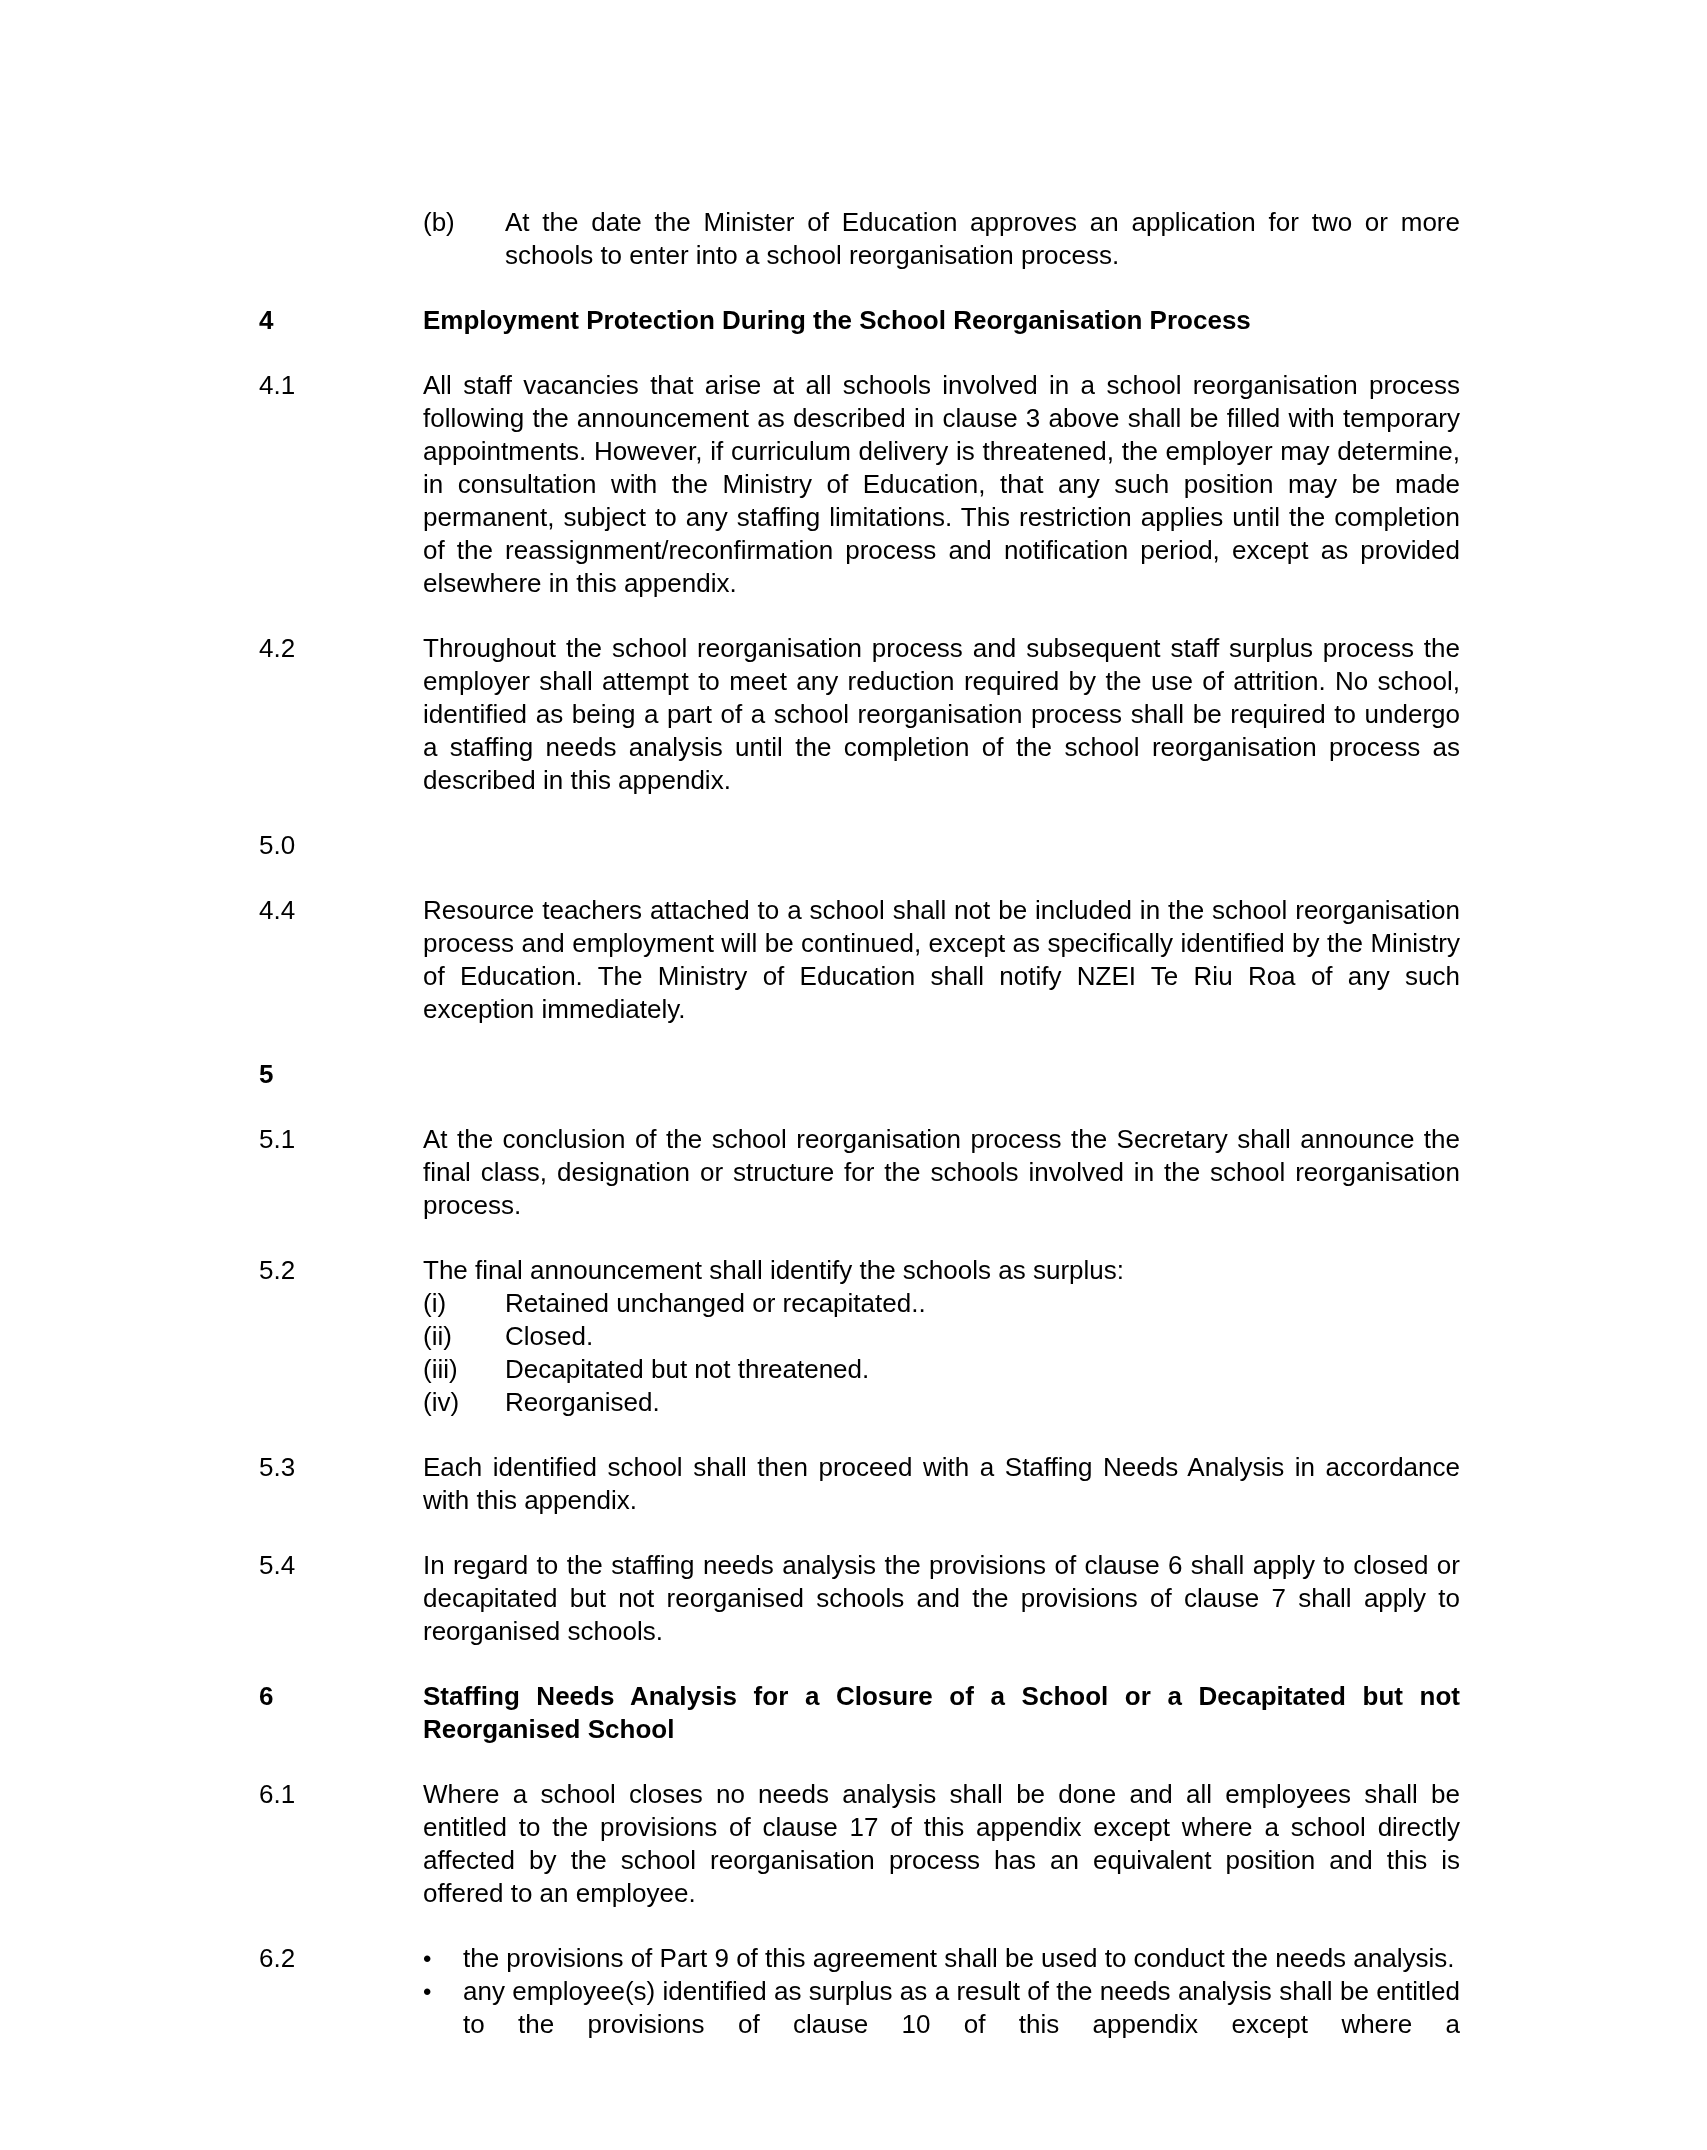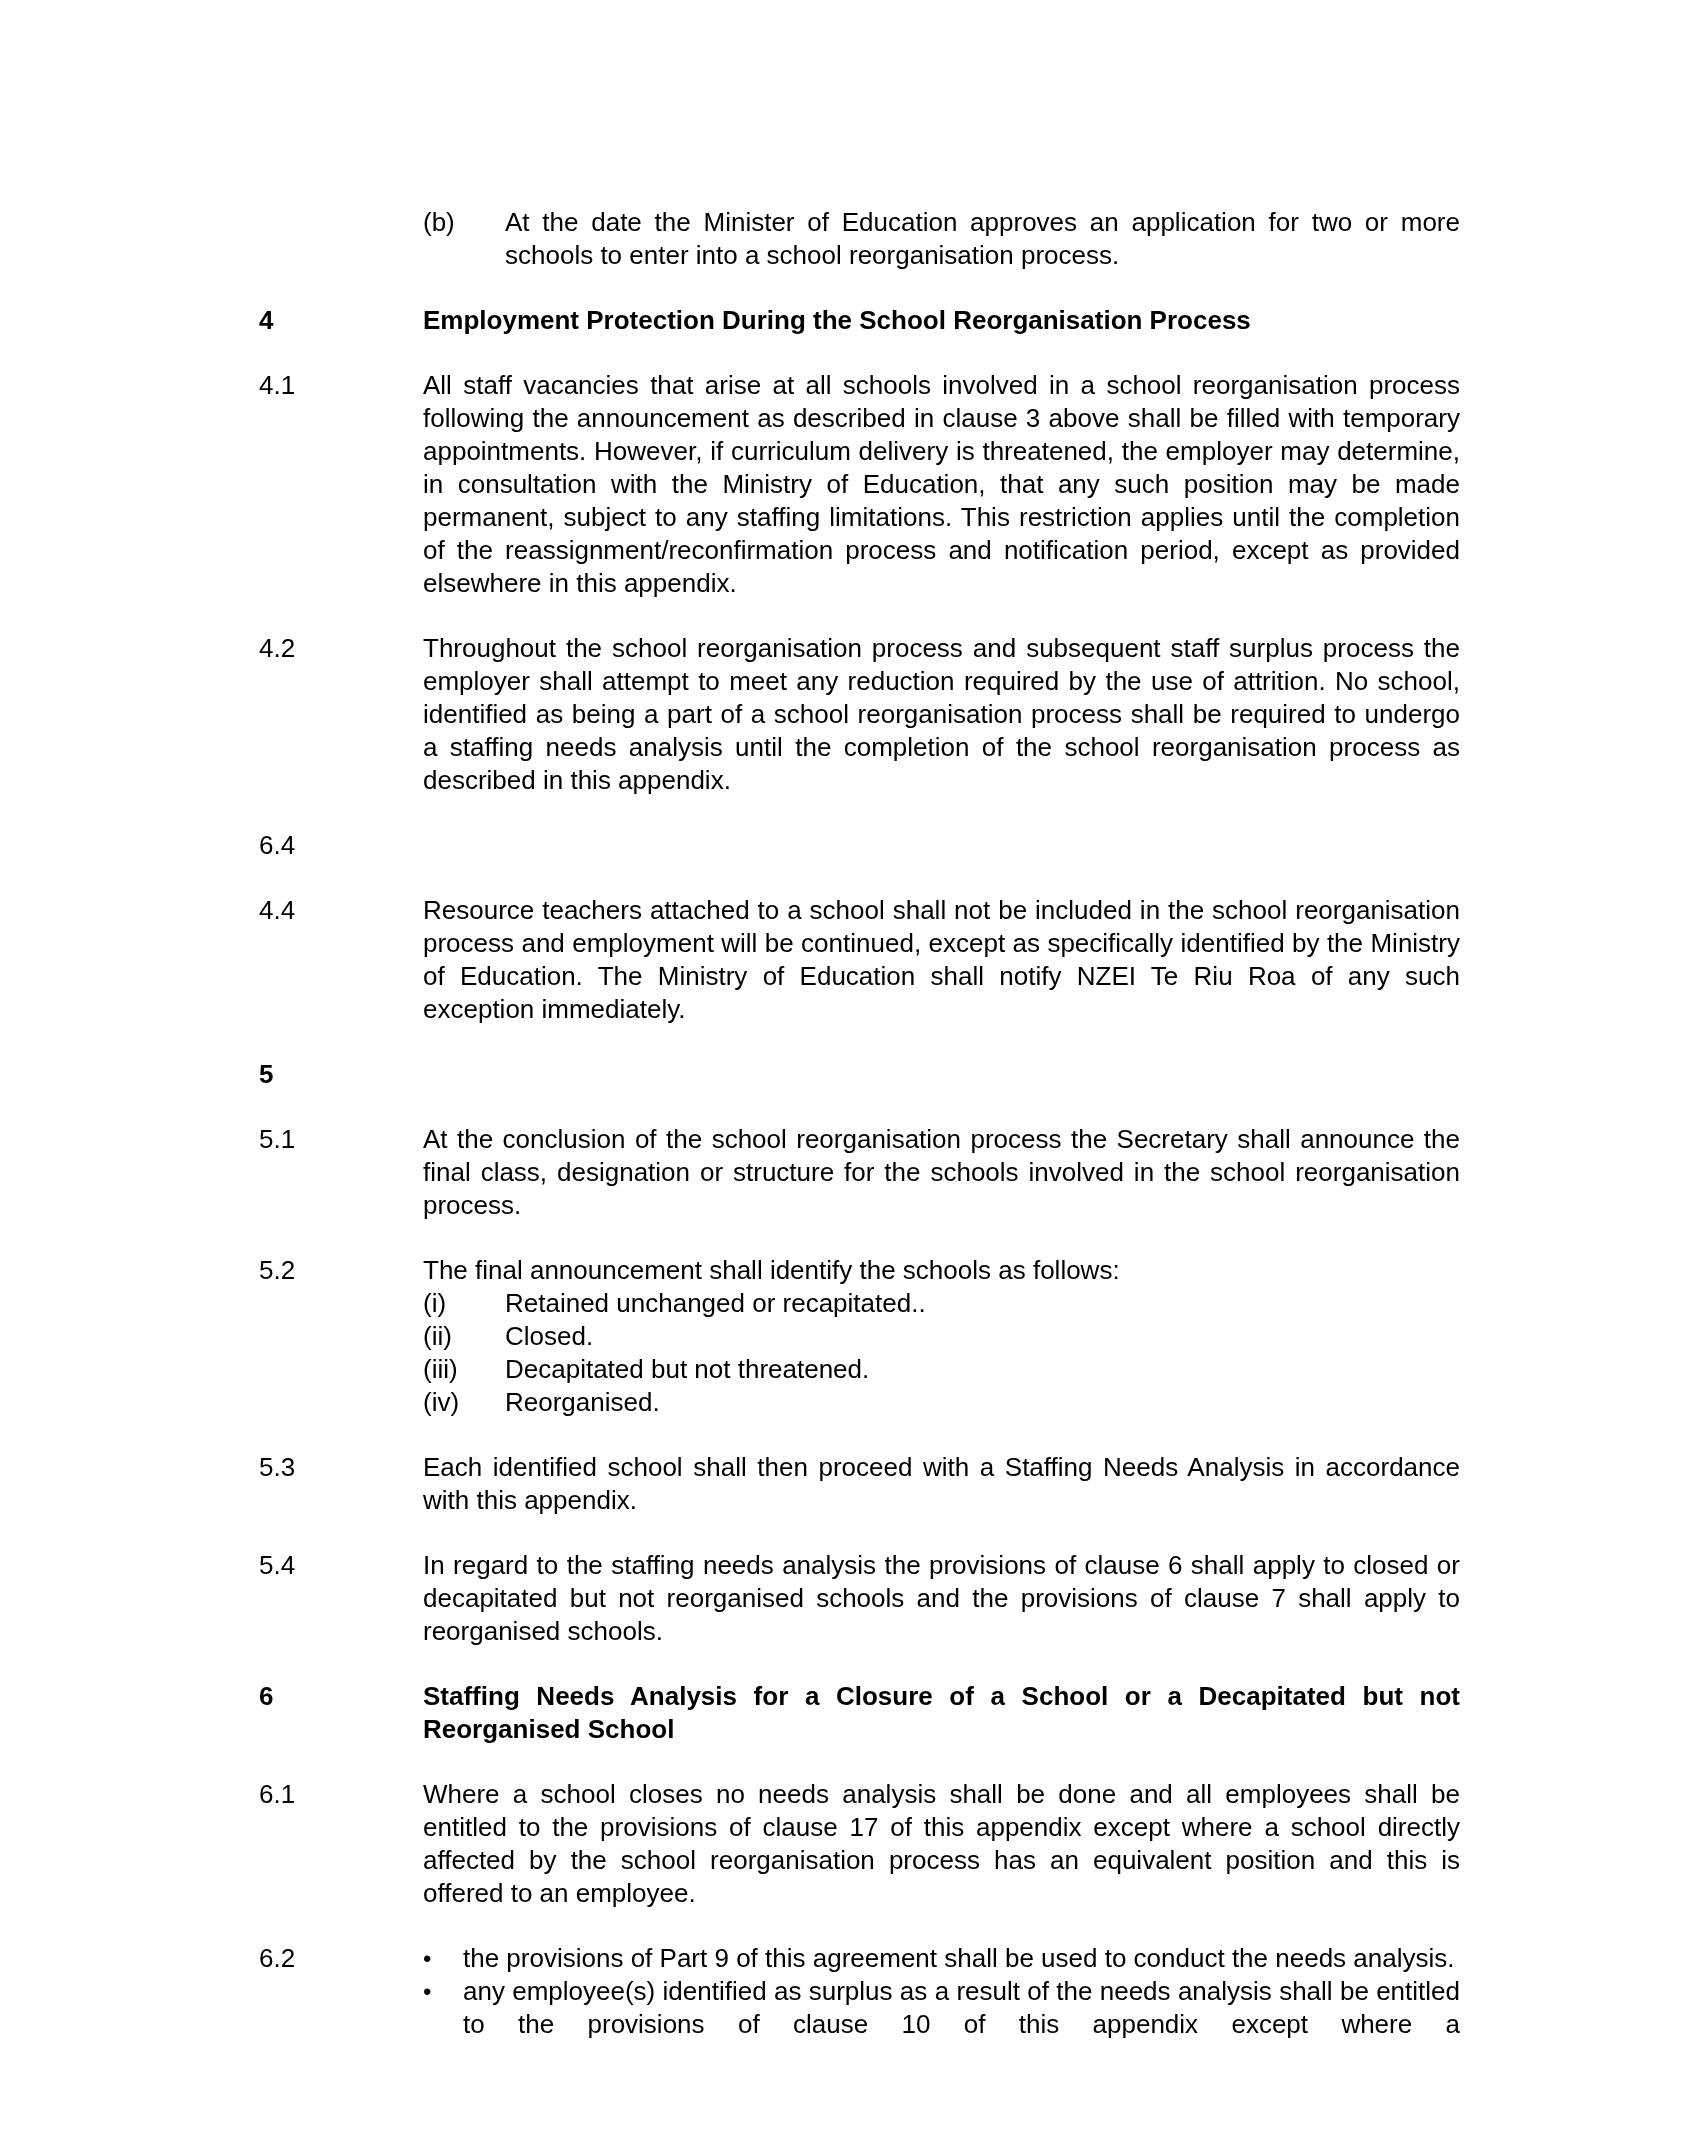--- a/index.html
+++ b/index.html
@@ -38,38 +38,38 @@
     </div>
     <div class="para">
       <span class="num">4.1</span>
       <span class="text">All staff vacancies that arise at all schools involved in a school reorganisation process following the announcement as described in clause 3 above shall be filled with temporary appointments. However, if curriculum delivery is threatened, the employer may determine, in consultation with the Ministry of Education, that any such position may be made permanent, subject to any staffing limitations. This restriction applies until the completion of the reassignment/reconfirmation process and notification period, except as provided elsewhere in this appendix.</span>
     </div>
     <div class="para">
       <span class="num">4.2</span>
       <span class="text">Throughout the school reorganisation process and subsequent staff surplus process the employer shall attempt to meet any reduction required by the use of attrition. No school, identified as being a part of a school reorganisation process shall be required to undergo a staffing needs analysis until the completion of the school reorganisation process as described in this appendix.</span>
     </div>
     <div class="para">
-      <span class="num">6.4</span>
+      <span class="num">5.0</span>
     </div>
     <div class="para">
       <span class="num">4.4</span>
       <span class="text">Resource teachers attached to a school shall not be included in the school reorganisation process and employment will be continued, except as specifically identified by the Ministry of Education. The Ministry of Education shall notify NZEI Te Riu Roa of any such exception immediately.</span>
     </div>
 
     <div class="para heading">
       <span class="num">5</span>
     </div>
     <div class="para">
       <span class="num">5.1</span>
       <span class="text">At the conclusion of the school reorganisation process the Secretary shall announce the final class, designation or structure for the schools involved in the school reorganisation process.</span>
     </div>
     <div class="para">
       <span class="num">5.2</span>
       <div class="text">
-        <div>The final announcement shall identify the schools as follows:</div>
+        <div>The final announcement shall identify the schools as surplus:</div>
         <div class="list">
           <div class="sub">
             <span class="sub-num">(i)</span>
             <span class="sub-text">Retained unchanged or recapitated..</span>
           </div>
           <div class="sub">
             <span class="sub-num">(ii)</span>
             <span class="sub-text">Closed.</span>
           </div>
           <div class="sub">

